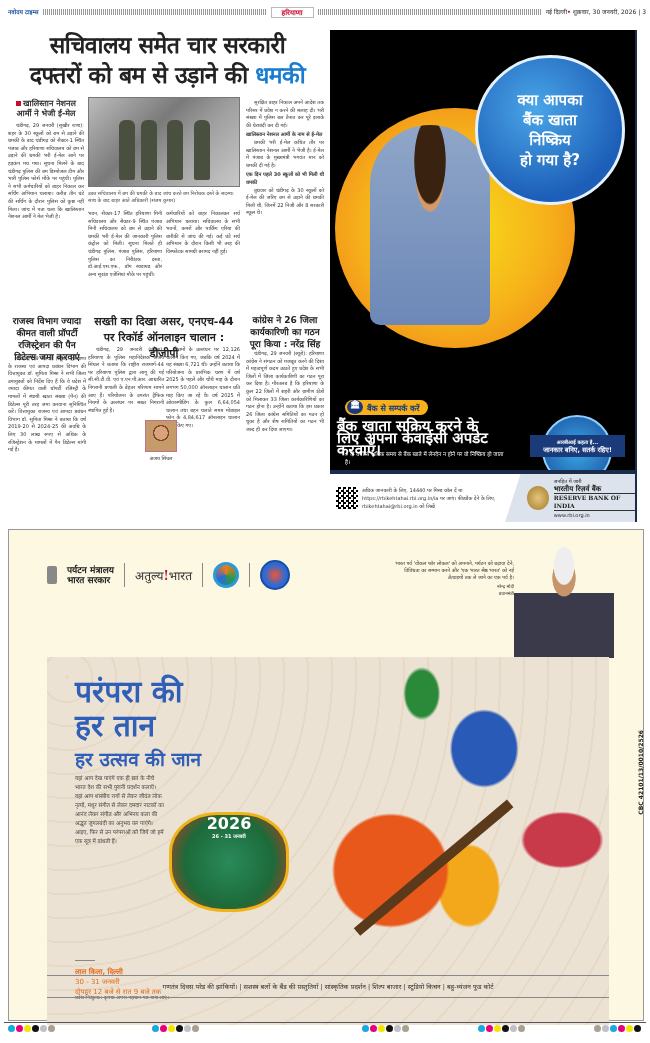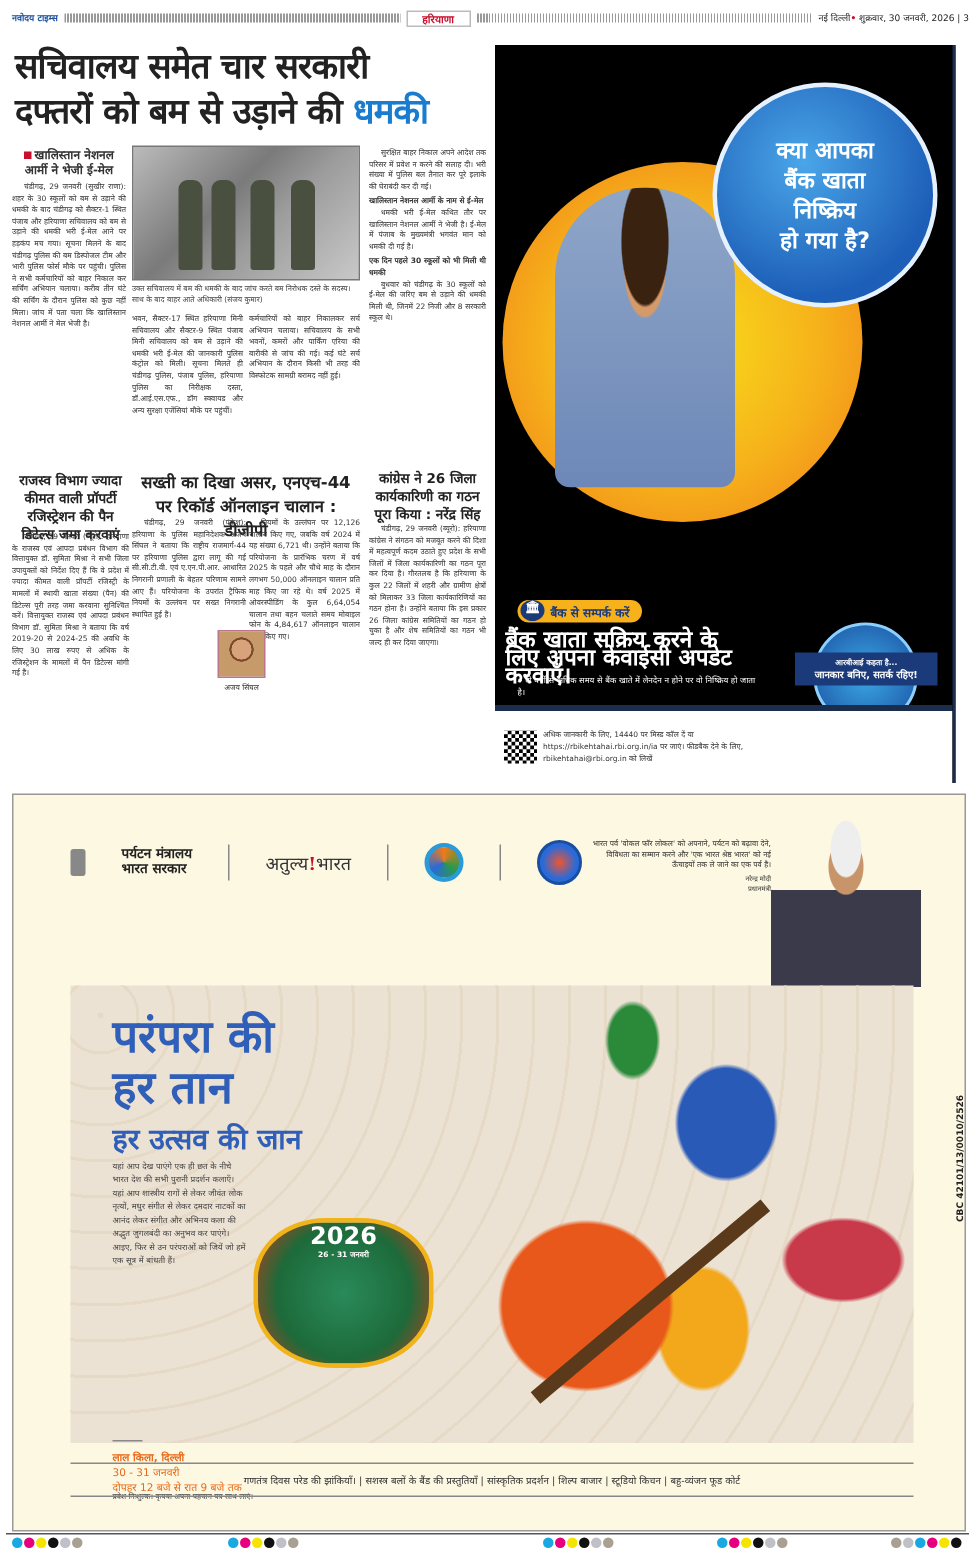--- a/index.html
+++ b/index.html
@@ -3,21 +3,21 @@
 <meta charset="utf-8">
 <style>
 *{box-sizing:border-box;margin:0;padding:0}
 body{width:650px;height:1043px;background:#fff;font-family:"DejaVu Sans",sans-serif;position:relative;overflow:hidden;color:#222}
 .hdr{position:absolute;top:6px;left:8px;right:4px;height:12px;display:flex;align-items:center;font-size:6px}
 .hdr .paper{color:#1a4e9e;font-weight:bold;margin-right:4px}
 .hdr .bars{flex:1;height:6px;background:repeating-linear-gradient(90deg,#999 0 1px,#fff 1px 2px)}
 .hdr .section{color:#c8102e;font-weight:bold;font-size:7px;padding:0 10px;border:1px solid #bbb;background:#fff;margin:0 4px}
 .hdr .date{margin-left:4px;white-space:nowrap}
 .hdr .date b{color:#c8102e}
-.headline{position:absolute;left:10px;top:30px;width:315px;font-family:"DejaVu Sans",sans-serif;font-weight:bold;font-size:23px;line-height:30px;color:#222;letter-spacing:-0.5px}
+.headline{position:absolute;left:10px;top:30px;width:315px;font-family:"DejaVu Sans",sans-serif;font-weight:bold;font-size:23px;line-height:30px;text-align:center;color:#222;letter-spacing:-0.5px}
 .headline .hl{color:#1a7ccf}
 .sub{font-weight:bold;font-size:8px;line-height:10px;text-align:center}
 .sub .sq{display:inline-block;width:5px;height:5px;background:#c8102e;margin-right:2px}
 .col{position:absolute;font-size:5px;line-height:7.6px;text-align:justify;color:#333}
 .col p{text-indent:8px}
 .photo{position:absolute;left:88px;top:97px;width:152px;height:90px;background:linear-gradient(135deg,#bbb 0%,#7a7a7a 40%,#9c9c9c 60%,#c8c8c8 100%);border:1px solid #777}
 .photo .fig{position:absolute;bottom:6px;width:16px;height:60px;background:#4a5040;border-radius:6px 6px 2px 2px}
 .caption{position:absolute;left:88px;top:190px;width:152px;font-size:5px;line-height:7px;color:#444}
 .h2{position:absolute;font-weight:bold;text-align:center;color:#222}
 .person{position:absolute;left:148px;top:418px;width:32px;height:32px;background:radial-gradient(circle at 50% 40%,#d8a27a 0 28%,#7a4a2a 29% 34%,#c79a6a 35%);border:1px solid #b78; }
@@ -35,31 +35,31 @@
 .ad1 .ribbon{position:absolute;left:200px;top:405px;width:95px;background:#1a3a7a;color:#fff;font-size:6.5px;font-weight:bold;text-align:center;padding:3px 0;line-height:8px}
 .ad1 .foot{position:absolute;left:0;bottom:0;width:100%;height:48px;background:#fff;display:flex}
 .ad1 .foot .l{flex:1;display:flex;align-items:center;padding-left:6px;font-size:5px;line-height:8px;color:#333}
 .ad1 .foot .qr{width:22px;height:22px;margin-right:4px;background:repeating-conic-gradient(#000 0 25%,#fff 0 50%) 0 0/5px 5px}
 .ad1 .foot .r{width:130px;background:#dce3ec;display:flex;align-items:center;padding-left:8px;font-size:5px;line-height:8px;clip-path:polygon(12% 0,100% 0,100% 100%,0 100%)}
 .ad1 .foot .seal{width:24px;height:24px;border-radius:50%;background:radial-gradient(#e5c47a,#a07a2a);margin:0 5px 0 14px}
 .ad1 .foot .rbi{font-size:7px;font-weight:bold;color:#222}
 .ad1 .foot .rbien{font-family:"DejaVu Serif",serif;font-size:6px;font-weight:bold;border-top:1px solid #333;border-bottom:1px solid #333}
 .ad1 .navy{position:absolute;left:0;bottom:48px;width:100%;height:4px;background:#1a2d4d}
 .ad2{position:absolute;left:8px;top:529px;width:636px;height:492px;background:#fdf8e2;border:1px solid #999}
-.ad2 .logos{position:absolute;left:38px;top:30px;display:flex;align-items:center;gap:24px}
+.ad2 .logos{position:absolute;left:38px;top:30px;display:flex;align-items:center;gap:10px}
 .ad2 .emb{width:10px;height:18px;background:#888;border-radius:2px}
 .ad2 .min{font-size:9px;line-height:10px;font-weight:bold;color:#222}
 .ad2 .vsep{width:1px;height:24px;background:#888}
 .ad2 .atul{font-family:"DejaVu Serif",serif;font-size:12px;color:#333}
 .ad2 .atul b{color:#c8102e}
 .ad2 .wheel{width:26px;height:26px;border-radius:50%;border:3px solid #2a9ad8;background:conic-gradient(#f07a1a,#2a9a4a,#2a6ad8,#f07a1a)}
 .ad2 .bp{width:30px;height:30px;border-radius:50%;background:radial-gradient(#e53,#2a6ad8 60%);border:2px solid #1a4e9e}
 .ad2 .quote{position:absolute;left:385px;top:30px;width:120px;font-size:5px;line-height:7px;text-align:right;color:#333}
 .ad2 .pm{position:absolute;left:505px;top:10px;width:100px;height:118px;background:radial-gradient(ellipse at 50% 22%,#eee 0 14%,transparent 15%),radial-gradient(ellipse at 50% 32%,#c8946a 0 16%,transparent 17%),linear-gradient(180deg,transparent 45%,#3a3a4a 45%);}
-.ad2 .panel{position:absolute;left:38px;top:127px;width:562px;height:305px;background:#ece2d3 repeating-radial-gradient(circle at 20px 20px,#e6d9c5 0 2px,transparent 2px 24px)}
+.ad2 .panel{position:absolute;left:38px;top:127px;width:562px;height:368px;background:#ece2d3 repeating-radial-gradient(circle at 20px 20px,#e6d9c5 0 2px,transparent 2px 24px)}
 .ad2 .t1{position:absolute;left:28px;top:18px;font-size:30px;font-weight:bold;line-height:34px;color:#2f5fb8}
 .ad2 .t2{position:absolute;left:28px;top:89px;font-size:19px;font-weight:bold;color:#2f5fb8}
 .ad2 .desc{position:absolute;left:28px;top:117px;width:90px;font-size:5.5px;line-height:9px;color:#444}
 .ad2 .fest{position:absolute;left:122px;top:155px;width:120px;height:100px;background:radial-gradient(circle,#2a8a5a 0%,#1d6a3a 60%,#c83a1a 100%);border:3px solid #f0b41a;border-radius:40% 40% 45% 45%;color:#fff;text-align:center;font-weight:bold}
 .ad2 .fest .a{font-size:20px;line-height:26px;padding-top:14px}
 .ad2 .fest .b{font-size:16px;line-height:18px}
 .ad2 .fest .c{font-size:5px}
 .ad2 .venue{position:absolute;left:28px;top:303px;font-size:7px;line-height:10px;color:#e86a1a;font-weight:bold}
 .ad2 .entry{position:absolute;left:28px;top:337px;font-size:5px;color:#444}
 .ad2 .art{position:absolute;left:250px;top:0;width:312px;height:305px;background:radial-gradient(ellipse at 30% 70%,#e8581a 0 18%,transparent 19%),radial-gradient(ellipse at 60% 30%,#2a5ab8 0 12%,transparent 13%),radial-gradient(ellipse at 55% 75%,#f2a81a 0 12%,transparent 13%),radial-gradient(ellipse at 85% 60%,#c83a4a 0 10%,transparent 11%),radial-gradient(ellipse at 40% 12%,#2a8a3a 0 6%,transparent 7%)}
@@ -148,20 +148,29 @@
   <div class="ribbon">
       <div style="font-size:5px">आरबीआई कहता है...</div>
       <div>जानकार बनिए, सतर्क रहिए!</div>
     </div>
   <div class="navy"></div>
   <div class="foot">
     <div class="l">
         <div class="qr"></div>
         <div style="width:140px">अधिक जानकारी के लिए, 14440 पर मिस्ड कॉल दें या https://rbikehtahai.rbi.org.in/ia पर जाएं। फीडबैक देने के लिए, rbikehtahai@rbi.org.in को लिखें</div>
       </div>
+    <div class="r">
+      <div class="seal"></div>
+      <div>
+        <div>जनहित में जारी</div>
+        <div class="rbi">भारतीय रिज़र्व बैंक</div>
+        <div class="rbien">RESERVE BANK OF INDIA</div>
+        <div>www.rbi.org.in</div>
+      </div>
+    </div>
   </div>
 </div>
 
 <div class="ad2">
   <div class="logos">
     <div class="emb"></div>
     <div class="min">
         <div>पर्यटन मंत्रालय</div>
         <div>भारत सरकार</div>
       </div>

